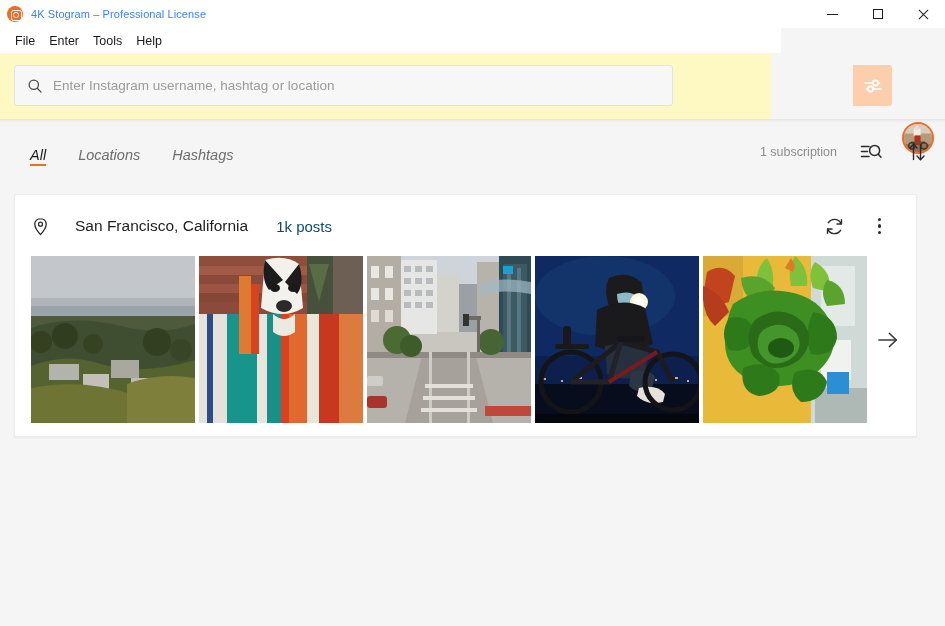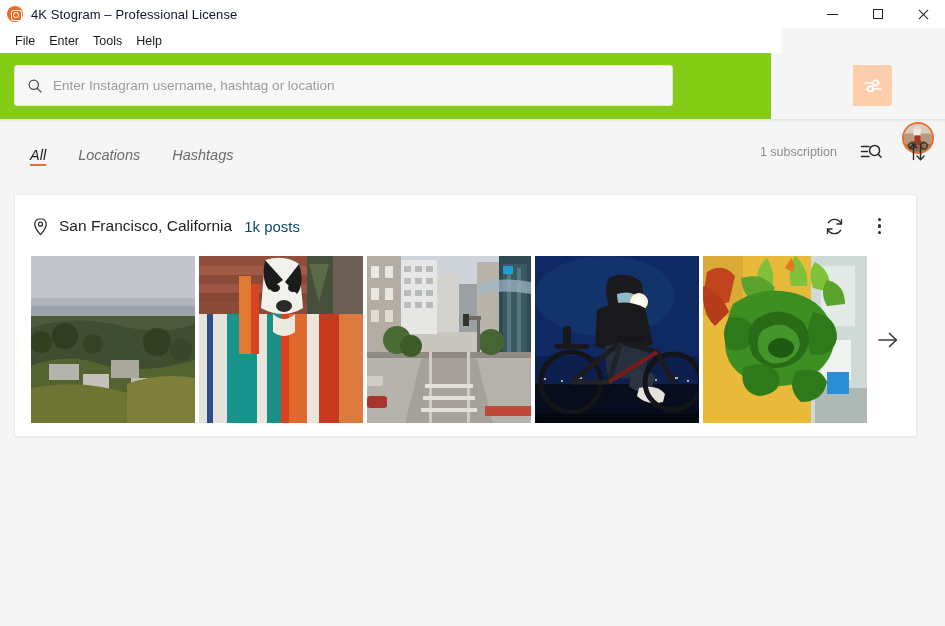--- a/index.html
+++ b/index.html
@@ -33,21 +33,21 @@
     content: ""; position: absolute;
     left: 3.5px; top: 3.5px; width: 9px; height: 9px;
     border: 1.6px solid #ffffff; border-radius: 2.5px;
   }
   .app-icon::after {
     content: ""; position: absolute;
     left: 6.3px; top: 6.3px; width: 3.4px; height: 3.4px;
     border: 1.3px solid #ffffff; border-radius: 50%;
   }
   .title-text {
-    font-size: 13px; color: #0f172a; letter-spacing: .1px;
+    font-size: 11px; color: #3b82f6; letter-spacing: .1px;
     white-space: nowrap;
   }
   .winbtns { margin-left: auto; display: flex; height: 28px; }
   .winbtn {
     width: 45px; height: 28px;
     display: flex; align-items: center; justify-content: center;
     color: #202020;
   }
   .glyph-min { width: 11px; height: 1px; background: #202020; }
   .glyph-max { width: 10px; height: 10px; border: 1px solid #202020; }
@@ -70,21 +70,21 @@
   .menu-item {
     font-size: 12.5px; color: #1a1a1a;
     padding: 3px 7px; border-radius: 2px;
     white-space: nowrap;
   }
 
   
   .toolbar {
     position: absolute; top: 53px; left: 0;
     width: 771px; height: 66px;
-    background: #84cc16;
+    background: #fef9c3;
   }
   .search-box {
     position: absolute; left: 14px; top: 12px;
     width: 659px; height: 41px;
     background: #f7f7f7;
     border: 1px solid #e3e3e3;
     border-radius: 3px;
     display: flex; align-items: center;
   }
   .search-icon {
@@ -174,20 +174,21 @@
     background: #ffffff;
     border: 1px solid #ececec;
     border-radius: 2px;
     box-shadow: 0 1px 2px rgba(0,0,0,.05);
   }
   .card-header {
     position: absolute; left: 0; top: 0;
     width: 100%; height: 62px;
     display: flex; align-items: center;
     padding: 0 24px 0 16px;
+    gap: 16px;
   }
   .pin-icon { width: 19px; height: 19px; margin-right: 9px; flex: none; }
   .card-title { font-size: 15.5px; color: #1d1d1d; white-space: nowrap; }
   .card-posts { font-size: 15px; color: #0c4a6e; margin-left: 12px; white-space: nowrap; }
   .card-actions { margin-left: auto; display: flex; align-items: center; gap: 22px; }
   .dots-icon { width: 4px; height: 18px; position: relative; }
   .dots-icon i {
     position: absolute; left: 0; width: 3.4px; height: 3.4px;
     border-radius: 50%; background: #2b2b2b; display: block;
   }

